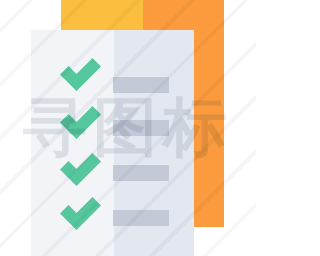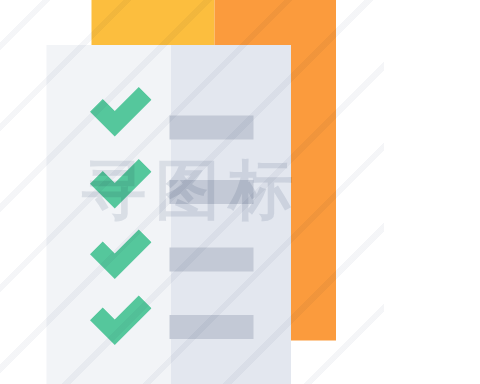--- a/index.html
+++ b/index.html
@@ -115,21 +115,21 @@
   }
   .wm-text {
     position: absolute;
     left: 0;
     top: 96px;
     width: 256px;
     height: 62px;
     display: flex;
     align-items: center;
     justify-content: center;
-    font-size: 43px;
+    font-size: 64px;
     line-height: 62px;
     letter-spacing: 6px;
     font-weight: 700;
     color: rgba(170, 178, 195, 0.30);
     white-space: nowrap;
     mix-blend-mode: multiply;
     user-select: none;
     text-align: center;
   }
 </style>

